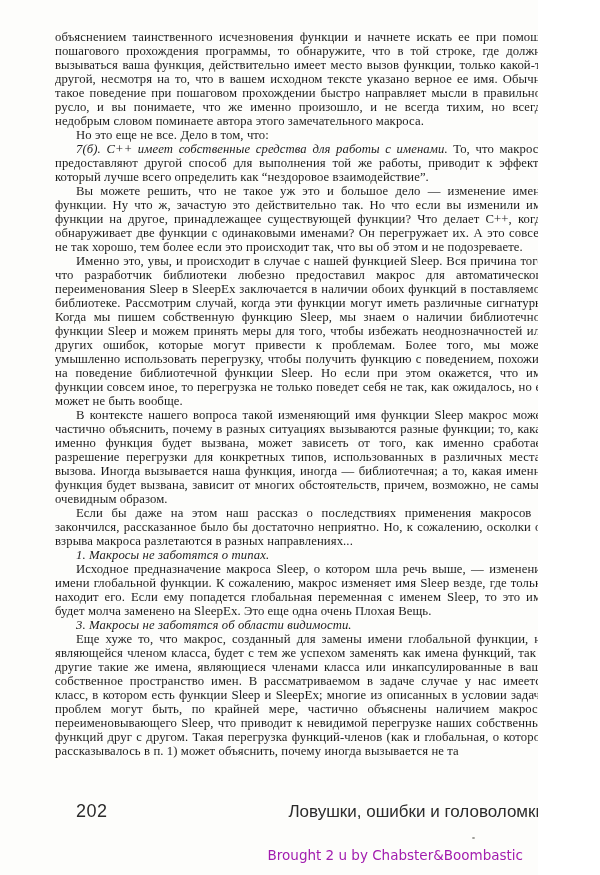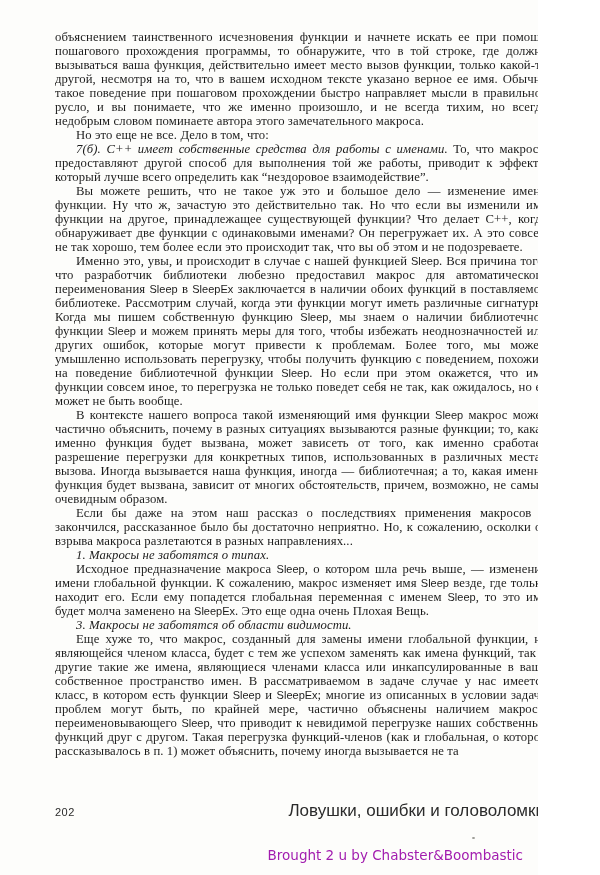--- a/index.html
+++ b/index.html
@@ -29,38 +29,39 @@
   p.para {
     margin: 0;
     padding: 0;
   }
   p.para.indent {
     text-indent: 21px;
   }
   .run-normal { font-style: normal; }
   .run-italic { font-style: italic; }
   .run-code {
-    font-family: Liberation Sans, sans-serif;
-    font-size: 11px;
+    font-family: Liberation Serif, serif;
+    font-size: 13px;
     letter-spacing: 0;
   }
   .footer {
     position: absolute;
     left: 55px;
     top: 801px;
     width: 490px;
     display: flex;
     justify-content: space-between;
     align-items: baseline;
     font-family: "Liberation Sans", sans-serif;
     color: #2b2b2b;
   }
   .page-number {
-    font-size: 11px;
+    font-size: 18px;
     letter-spacing: 0.5px;
+    margin-left: 21px;
   }
   .running-title {
     font-size: 17px;
   }
   .watermark {
     position: absolute;
     top: 847px;
     right: 15px;
     font-family: "DejaVu Sans", sans-serif;
     font-size: 13.5px;

